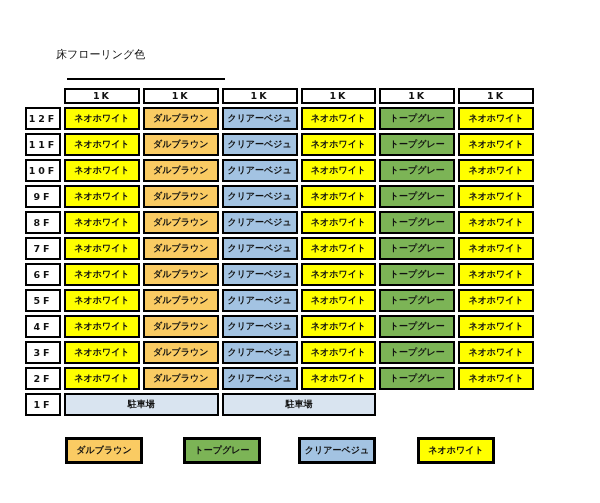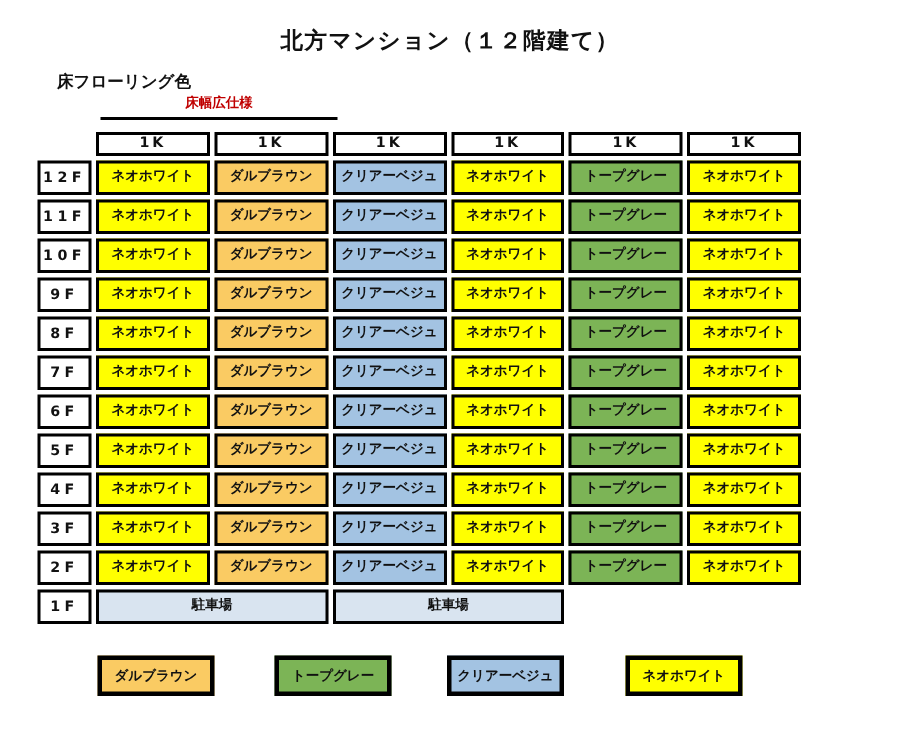--- a/index.html
+++ b/index.html
@@ -6,22 +6,22 @@
   body { background: #fff; font-family: "DejaVu Sans", "Liberation Sans", sans-serif; }
   .canvas {
     position: relative; width: 600px; height: 503px; background: #ffffff;
     overflow: hidden; color: #111;
   }
   .title {
     position: absolute; top: 18px; left: 0; width: 600px;
     text-align: center; font-size: 15px; font-weight: bold; letter-spacing: 1px;
   }
   .subtitle {
-    position: absolute; top: 47px; left: 38px;
-    font-size: 11px; font-weight: bold;
+    position: absolute; top: 47px; left: 56px;
+    font-size: 11px; font-weight: normal;
   }
   .span-label {
     position: absolute; top: 62px; left: 67px; width: 158px;
     text-align: center; font-size: 9px; font-weight: bold;
   }
   .span-underline {
     position: absolute; top: 78px; left: 67px; width: 158px; height: 2px;
     background: #000;
   }
   .grid {
@@ -51,23 +51,21 @@
   }
   .legend-item:nth-child(1) { left: 65px; }
   .legend-item:nth-child(2) { left: 183px; }
   .legend-item:nth-child(3) { left: 298px; }
   .legend-item:nth-child(4) { left: 417px; }
 </style>
 </head>
 <body>
 
 <div class="canvas">
-  <div class="title">北方マンション（１２階建て）</div>
   <div class="subtitle">床フローリング色</div>
-  <div class="span-label" style="color: rgb(192, 0, 0);">床幅広仕様</div>
   <div class="span-underline"></div>
   <div class="grid" id="floor-grid">
       <div class="cell corner"></div>
       <div class="cell head">1K</div>
       <div class="cell head">1K</div>
       <div class="cell head">1K</div>
       <div class="cell head">1K</div>
       <div class="cell head">1K</div>
       <div class="cell head">1K</div>
       <div class="cell flabel">12F</div>

